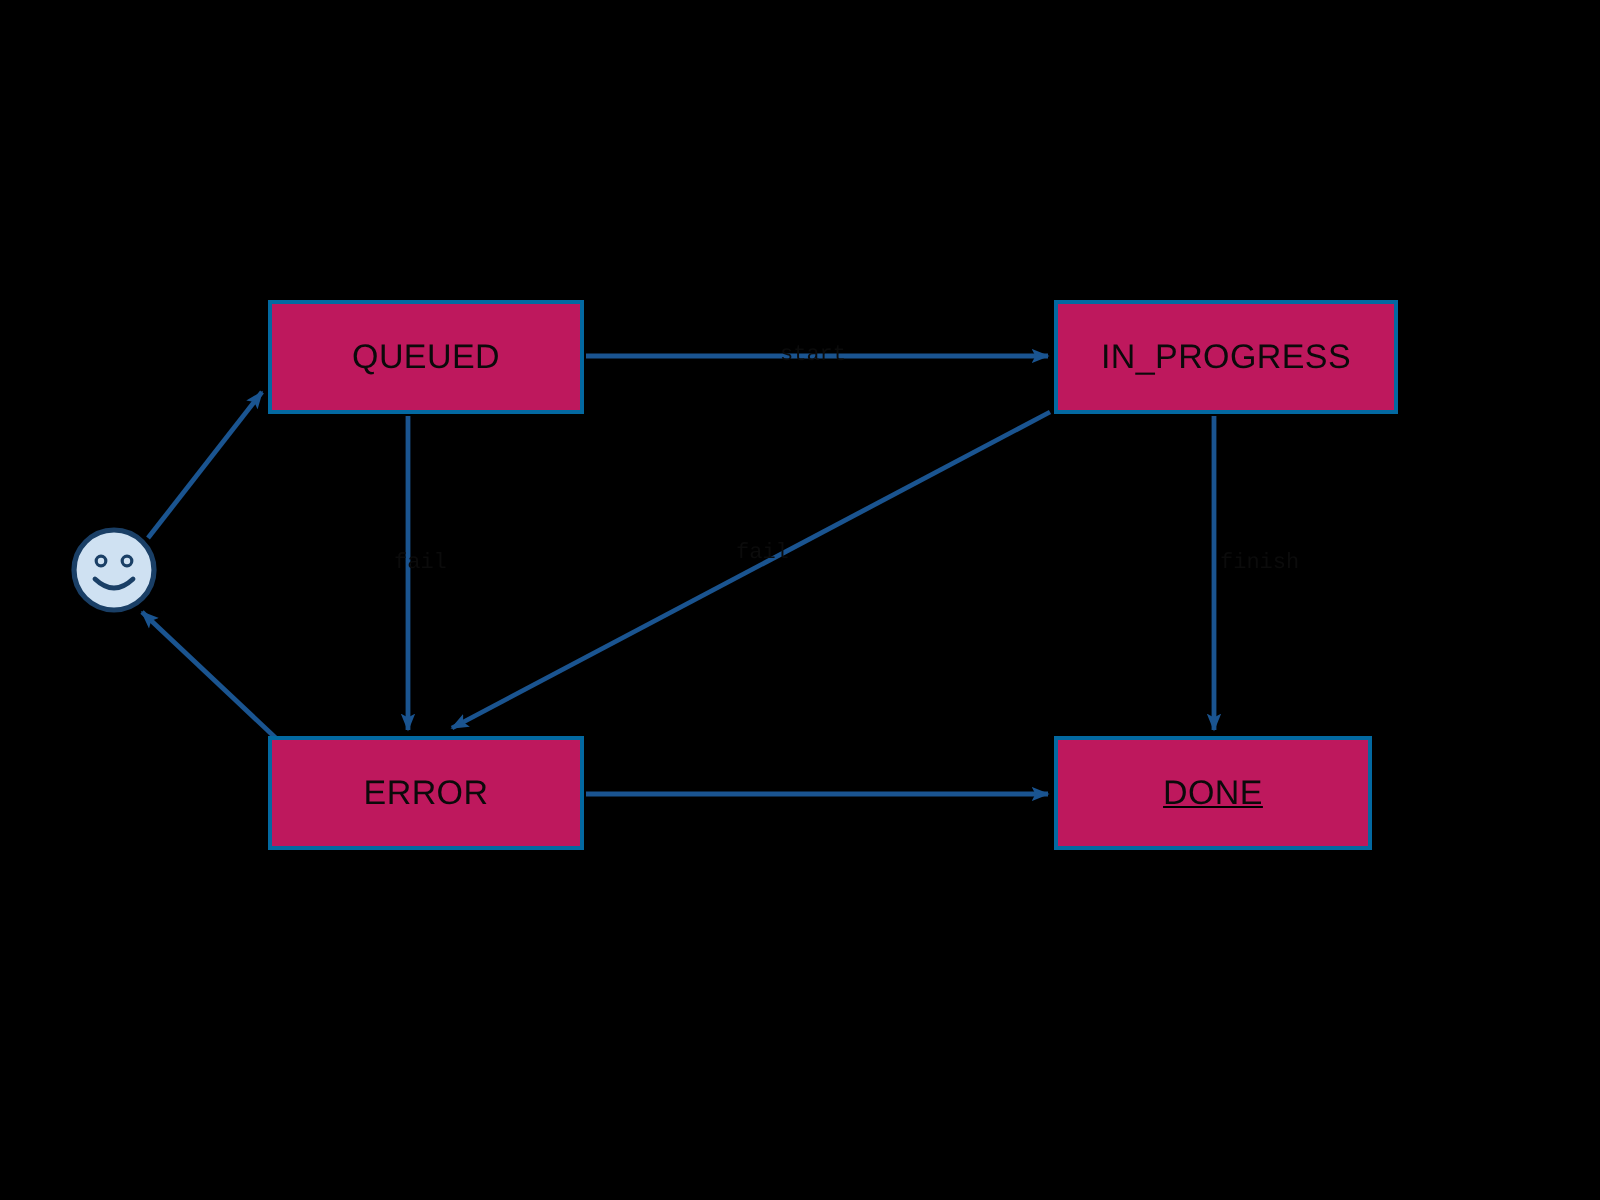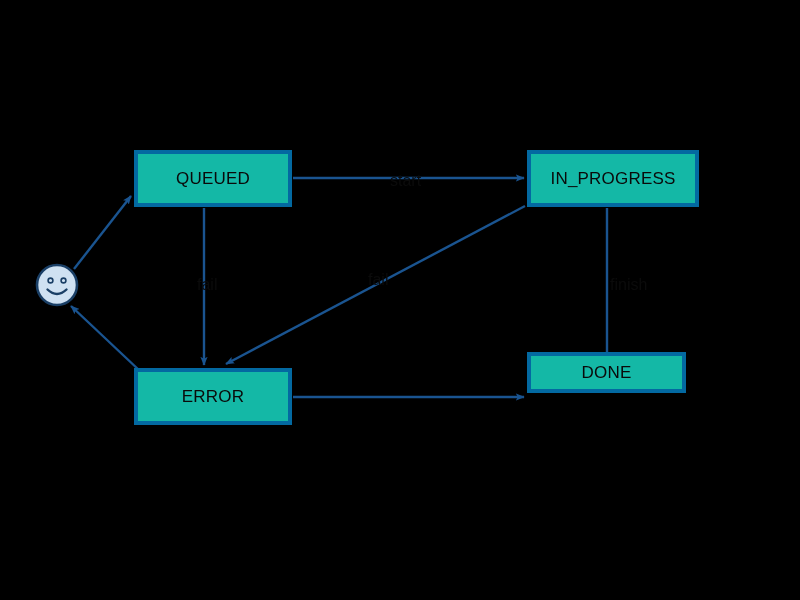--- a/index.html
+++ b/index.html
@@ -23,44 +23,44 @@
   #edges {
     position: absolute;
     left: 0;
     top: 0;
     width: 800px;
     height: 600px;
   }
   .node-box {
     position: absolute;
     box-sizing: border-box;
-    background: #14b8a6;
-    border: 4px solid #0369a1;
+    background: #be185d;
+    border: 2px solid #0369a1;
     display: flex;
     align-items: center;
     justify-content: center;
   }
   .node-label {
     font-family: "Liberation Sans", sans-serif;
     font-size: 17px;
     color: #0a0a0a;
     letter-spacing: 0.2px;
     white-space: nowrap;
   }
   .start-node {
     position: absolute;
     left: 34px;
     top: 262px;
     width: 46px;
     height: 46px;
   }
   .edge-label {
     position: absolute;
-    font-family: Liberation Sans, sans-serif;
-    font-size: 16px;
+    font-family: Liberation Mono, monospace;
+    font-size: 11px;
     color: #0b0b0b;
     white-space: nowrap;
     pointer-events: none;
   }
 </style>
 </head>
 <body>
 
 <div id="canvas">
 
@@ -98,21 +98,21 @@
   </div>
 
   <div class="node-box" style="left:527px; top:150px; width:172px; height:57px;">
     <span class="node-label">IN_PROGRESS</span>
   </div>
 
   <div class="node-box" style="left:134px; top:368px; width:158px; height:57px;">
     <span class="node-label">ERROR</span>
   </div>
 
-  <div class="node-box" style="left:527px; top:352px; width:159px; height:41px;">
+  <div class="node-box" style="left:527px; top:368px; width:159px; height:57px;text-decoration:underline;">
     <span class="node-label">DONE</span>
   </div>
 
   <span class="edge-label" style="left:390px; top:172px;">start</span>
   <span class="edge-label" style="left:197px; top:276px;">fail</span>
   <span class="edge-label" style="left:368px; top:271px;">fail</span>
   <span class="edge-label" style="left:610px; top:276px;">finish</span>
 
 </div>
 

